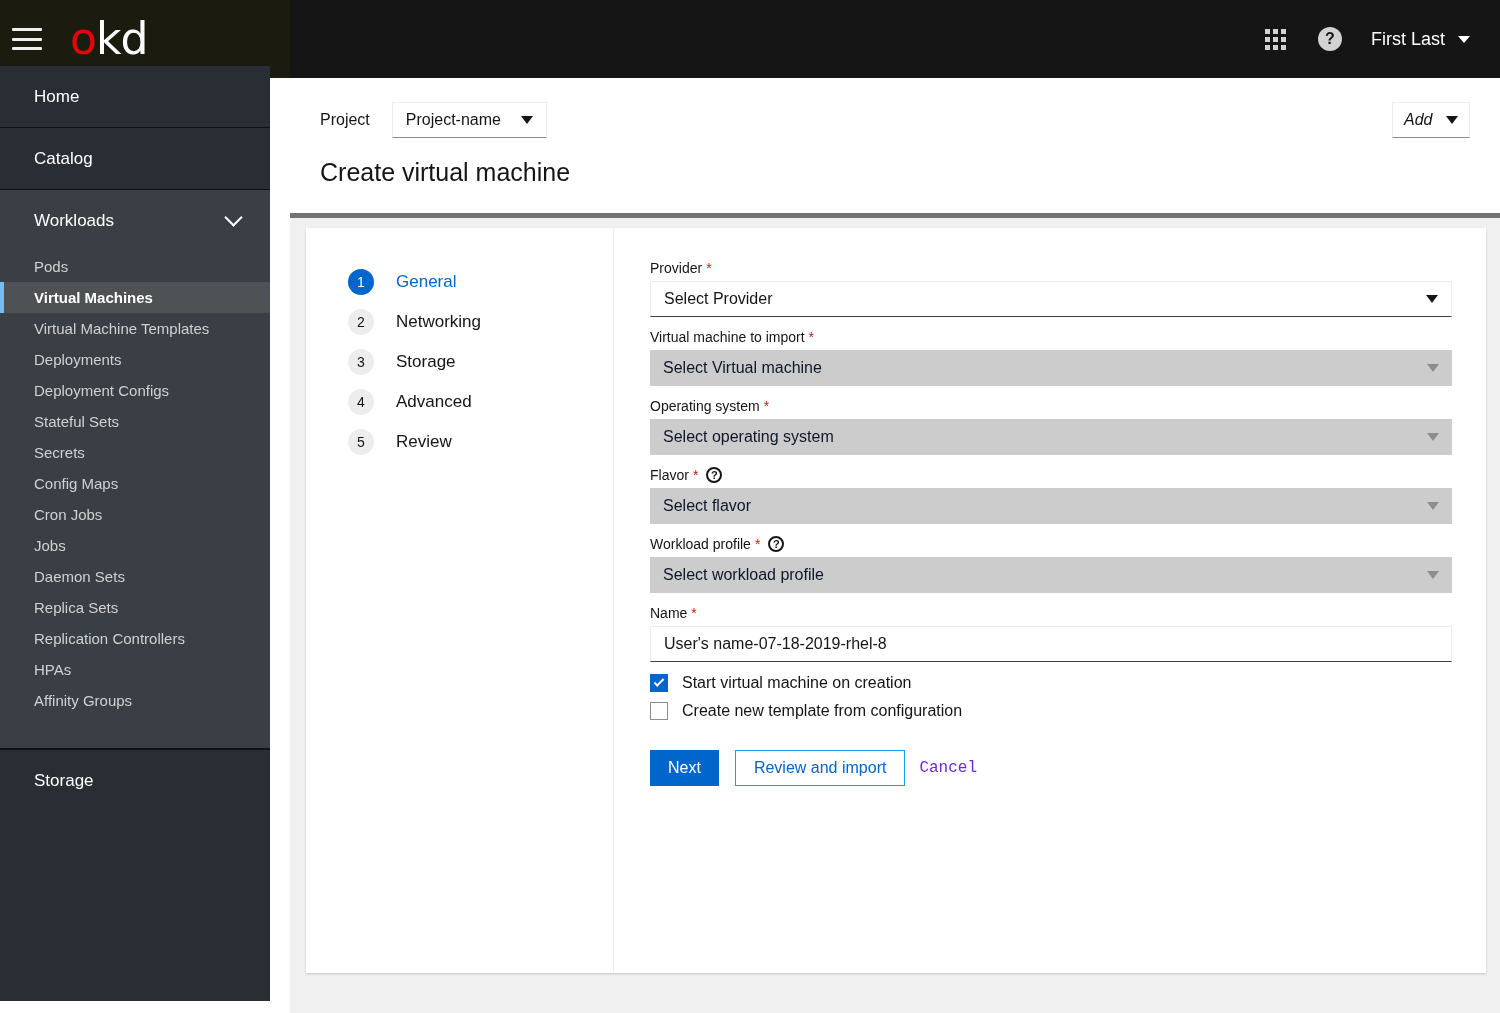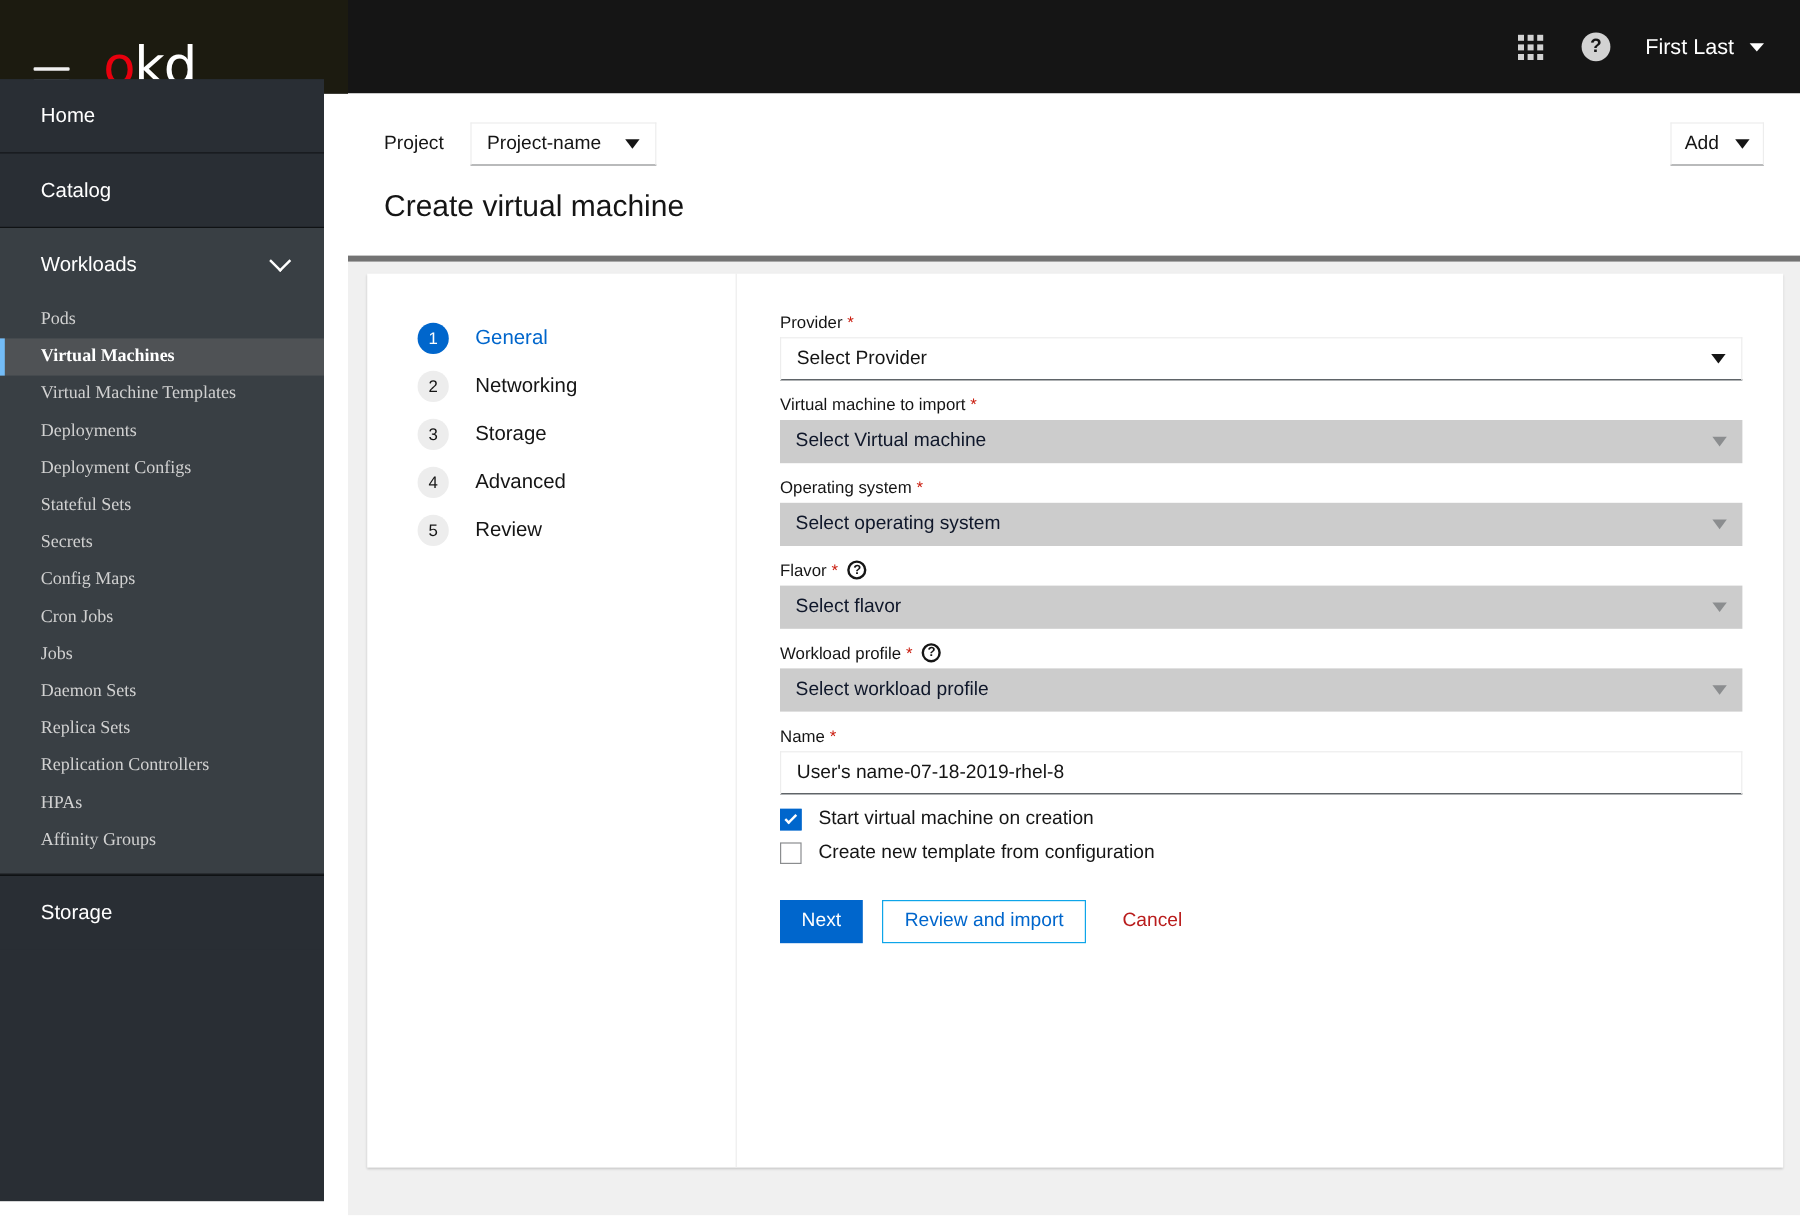--- a/index.html
+++ b/index.html
@@ -12,21 +12,21 @@
   }
   #app { position: relative; width: 1500px; height: 1013px; overflow: hidden; background: #fff; }
 
   
   .masthead {
     position: absolute; left: 0; top: 0; width: 1500px; height: 78px;
     background: #151515; display: flex; align-items: center;
   }
   .brand-block {
     width: 290px; height: 78px; background: #1c1b10;
-    display: flex; align-items: flex-end; padding-left: 28px;
+    display: flex; align-items: center; padding-left: 12px;
   }
   .hamburger { width: 30px; height: 22px; display: flex; flex-direction: column;
                justify-content: space-between; cursor: pointer; }
   .hamburger span { display: block; height: 3px; width: 30px; background: #f0f0f0; border-radius: 1px; }
   .logo { margin-left: 28px; font-size: 44px; line-height: 44px; font-weight: 400;
           letter-spacing: -1px; font-family: "DejaVu Sans", sans-serif; }
   .logo .o { color: #e8000d; }
   .logo .kd { color: #ffffff; }
 
   .masthead-right {
@@ -51,21 +51,21 @@
   .nav-section { }
   .nav-section.dark { background: #292e34; border-bottom: 1px solid #0f1214; }
   .nav-section.light { background: #393f44; border-bottom: 1px solid #0f1214; }
   .nav-top {
     display: flex; align-items: center; justify-content: space-between;
     padding: 0 30px 0 34px; height: 61px; color: #ffffff; font-size: 17px; cursor: pointer;
   }
   .nav-top.plain { height: 61px; }
   .chev { width: 13px; height: 13px; border-right: 2px solid #ffffff; border-bottom: 2px solid #ffffff;
           transform: rotate(45deg); margin-top: -6px; }
-  .nav-sub { padding-bottom: 12px; font-family: Liberation Serif, serif; }
+  .nav-sub { padding-bottom: 32px; }
   .nav-item {
     position: relative; display: block; height: 31px; line-height: 31px;
     padding-left: 34px; color: #d1d1d1; font-size: 15px; cursor: pointer;
   }
   .nav-item.active { background: #4f5255; color: #ffffff; font-weight: 700; }
   .nav-item.active::before {
     content: ""; position: absolute; left: 0; top: 0; width: 4px; height: 31px; background: #73bcf7;
   }
   .nav-bottom-section {
     background: #292e34; border-top: 1px solid #0f1214;
@@ -87,21 +87,21 @@
   }
   .dropdown-box .tri {
     width: 0; height: 0; border-left: 6px solid transparent; border-right: 6px solid transparent;
     border-top: 8px solid #151515; margin-left: 20px;
   }
   .add-btn {
     position: absolute; right: 30px; top: 24px;
     display: inline-flex; align-items: center; justify-content: space-between;
     width: 78px; height: 36px; padding: 0 11px;
     background: #ffffff; border: 1px solid #ededed; border-bottom: 1px solid #8b8d8f;
-    font-size: 16px; color: #151515; cursor: pointer;
+    font-size: 16px; color: #151515; cursor: pointer; font-style: italic;
   }
   .add-btn .tri { width: 0; height: 0; border-left: 6px solid transparent; border-right: 6px solid transparent;
                   border-top: 8px solid #151515; }
   .page-title { position: absolute; left: 30px; top: 80px; font-size: 25px; color: #151515; font-weight: 400; }
 
   
   .card {
     position: absolute; left: 16px; top: 150px; width: 1180px; height: 745px;
     background: #ffffff; box-shadow: 0 1px 2px rgba(3,3,3,0.18); display: flex;
   }
@@ -161,22 +161,22 @@
   .btn-row { display: flex; align-items: center; margin-top: 30px; }
   .btn-primary {
     background: #0066cc; color: #ffffff; border: none; height: 36px; padding: 0 18px;
     font-size: 16px; cursor: pointer; font-family: "Liberation Sans", sans-serif;
   }
   .btn-secondary {
     background: #ffffff; color: #0066cc; border: 1px solid #0ea5e9; height: 36px; padding: 0 18px;
     font-size: 16px; cursor: pointer; margin-left: 16px; font-family: "Liberation Sans", sans-serif;
   }
   .btn-link {
-    background: none; border: none; color: #b91c1c; font-size: 16px; cursor: pointer;
-    margin-left: 24px; font-family: Liberation Sans, sans-serif;
+    background: none; border: none; color: #6d28d9; font-size: 16px; cursor: pointer;
+    margin-left: 8px; font-family: Liberation Mono, monospace;
   }
 </style>
 </head>
 <body>
 
 <div id="app">
 
   <div class="masthead">
     <div class="brand-block">
       <div class="hamburger">

